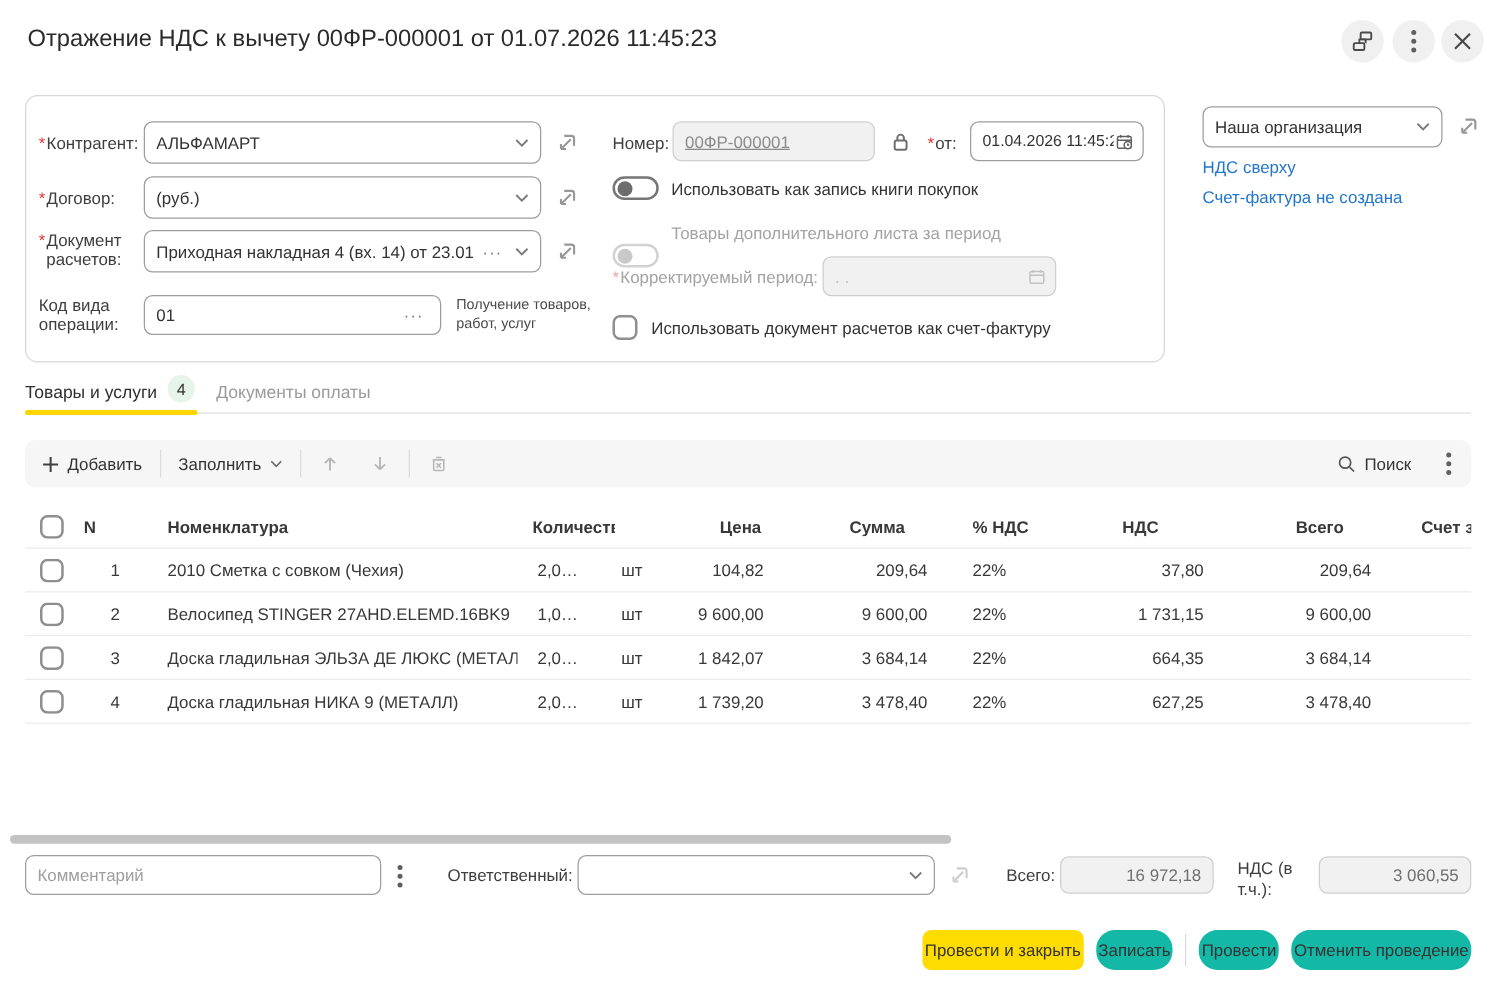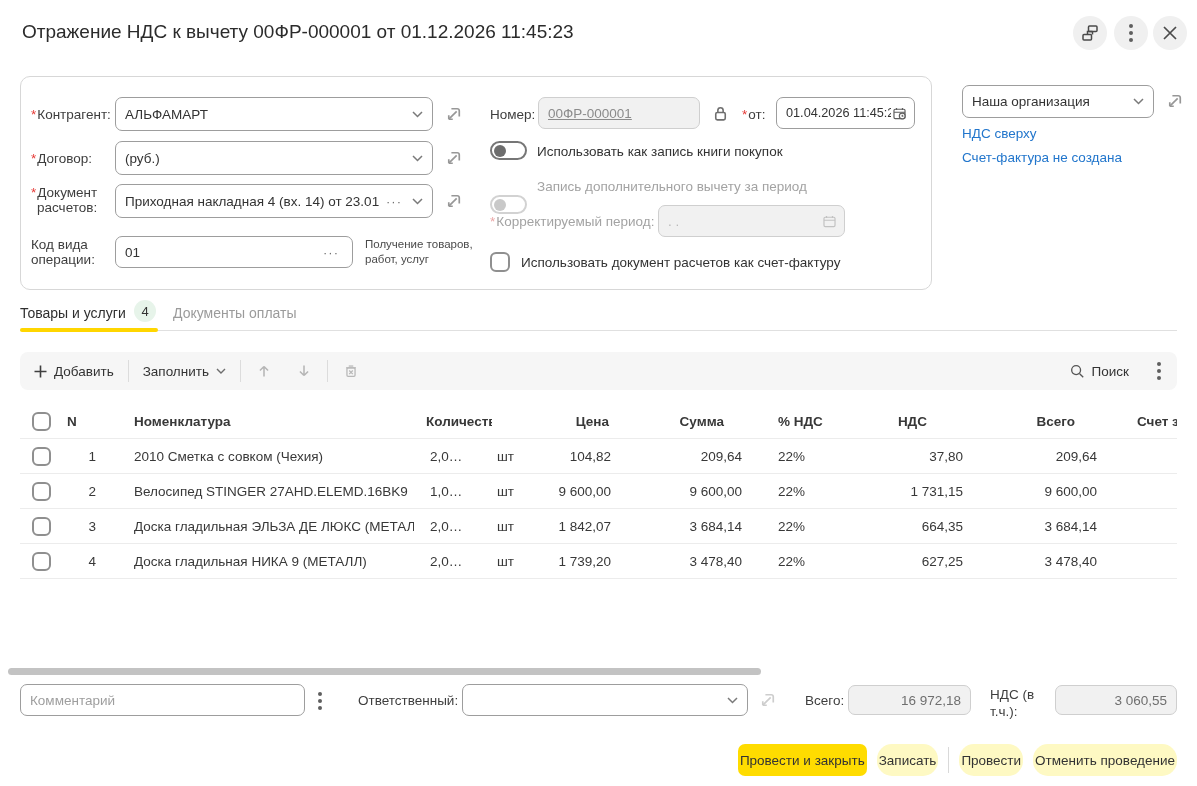--- a/index.html
+++ b/index.html
@@ -49,37 +49,37 @@
   .grid-head { font-size:13px; font-weight:bold; color:#2d2d2d; }
   .trow { display:grid; grid-template-columns:42px 42px 310px 78px 51px 70px 133px 84px 135px 172px 1fr; align-items:center; }
   .trow .c { overflow:hidden; white-space:nowrap; font-size:13.5px; color:#383838; }
   .c.r { text-align:right; }
   .body-row { height:35px; border-bottom:1px solid #ececec; cursor:pointer; }
 
   .scroll-thumb { background:#c3c3c3; border-radius:4px; cursor:pointer; }
 
   .btn { height:32px; border-radius:7px; display:flex; align-items:center; justify-content:center; padding:0 2px; font-size:13.5px; color:#333; cursor:pointer; white-space:nowrap; border:none; }
   .btn.primary { background:#ffdc00; }
-  .btn.gray { background:#fef9c3;border-radius:15px; }
+  .btn.gray { background:#14b8a6;border-radius:15px; }
   .v-sep { width:1px; height:26px; background:#d9d9d9; align-self:center; }
 
   input.raw { border:none; outline:none; flex:1; font-size:13.5px; color:#333; font-family:"Liberation Sans","DejaVu Sans",sans-serif; background:transparent; min-width:0; }
   input.raw::placeholder { color:#9e9e9e; }
 
   .kebab { display:inline-flex; flex-direction:column; gap:3px; align-items:center; cursor:pointer; padding:2px; }
   .kebab i { width:4px; height:4px; border-radius:50%; background:#5f5f5f; display:block; }
 
   svg { display:block; }
 </style>
 </head>
 <body>
 
 <div class="app">
 
-  <div class="abs title" style="left:22px; top:21px;">Отражение НДС к вычету 00ФР-000001 от 01.12.2026 11:45:23</div>
+  <div class="abs title" style="left:22px; top:21px;">Отражение НДС к вычету 00ФР-000001 от 01.07.2026 11:45:23</div>
 
   <div class="abs circle-btn" style="left:1073px; top:16px;">
     <span>
       <svg width="20" height="20" viewBox="0 0 20 20" fill="none" stroke="#4a4a4a" stroke-width="1.5">
         <rect x="8.5" y="3" width="8.5" height="5.5" rx="1"></rect>
         <rect x="3" y="11.5" width="8.5" height="5.5" rx="1"></rect>
         <path d="M12.5 8.5 V11.5 M7.5 11.5 V8.5 H12.5"></path>
       </svg>
     </span>
   </div>
@@ -186,21 +186,21 @@
   </div>
 
   <div class="abs toggle" style="left:490px; top:141px;">
       <span class="knob"></span>
     </div>
   <div class="abs lbl" style="left:537px; top:144px; color:#333;">Использовать как запись книги покупок</div>
 
   <div class="abs toggle dis" style="left:490px; top:176px;">
       <span class="knob"></span>
     </div>
-  <div class="abs lbl gray" style="left:537px; top:179px;">Запись дополнительного вычету за период</div>
+  <div class="abs lbl gray" style="left:537px; top:179px;">Товары дополнительного листа за период</div>
 
   <div class="abs lbl gray" style="left:490px; top:214px;"><span class="req pale">*</span><span>Корректируемый период:</span></div>
   <div class="abs inp dis" style="left:658px; top:205px; width:187px; height:32px; padding-right:6px;">
     <span class="val" style="color:#b9b9b9;">. .</span>
     <span>
       <svg width="17" height="17" viewBox="0 0 20 20" fill="none" stroke="#c2c2c2" stroke-width="1.4">
           <rect x="3.5" y="5" width="13" height="11" rx="1.5"></rect>
           <path d="M3.5 8.5 H16.5 M6.5 3.5 V6 M13.5 3.5 V6"></path>
         </svg>
     </span>

